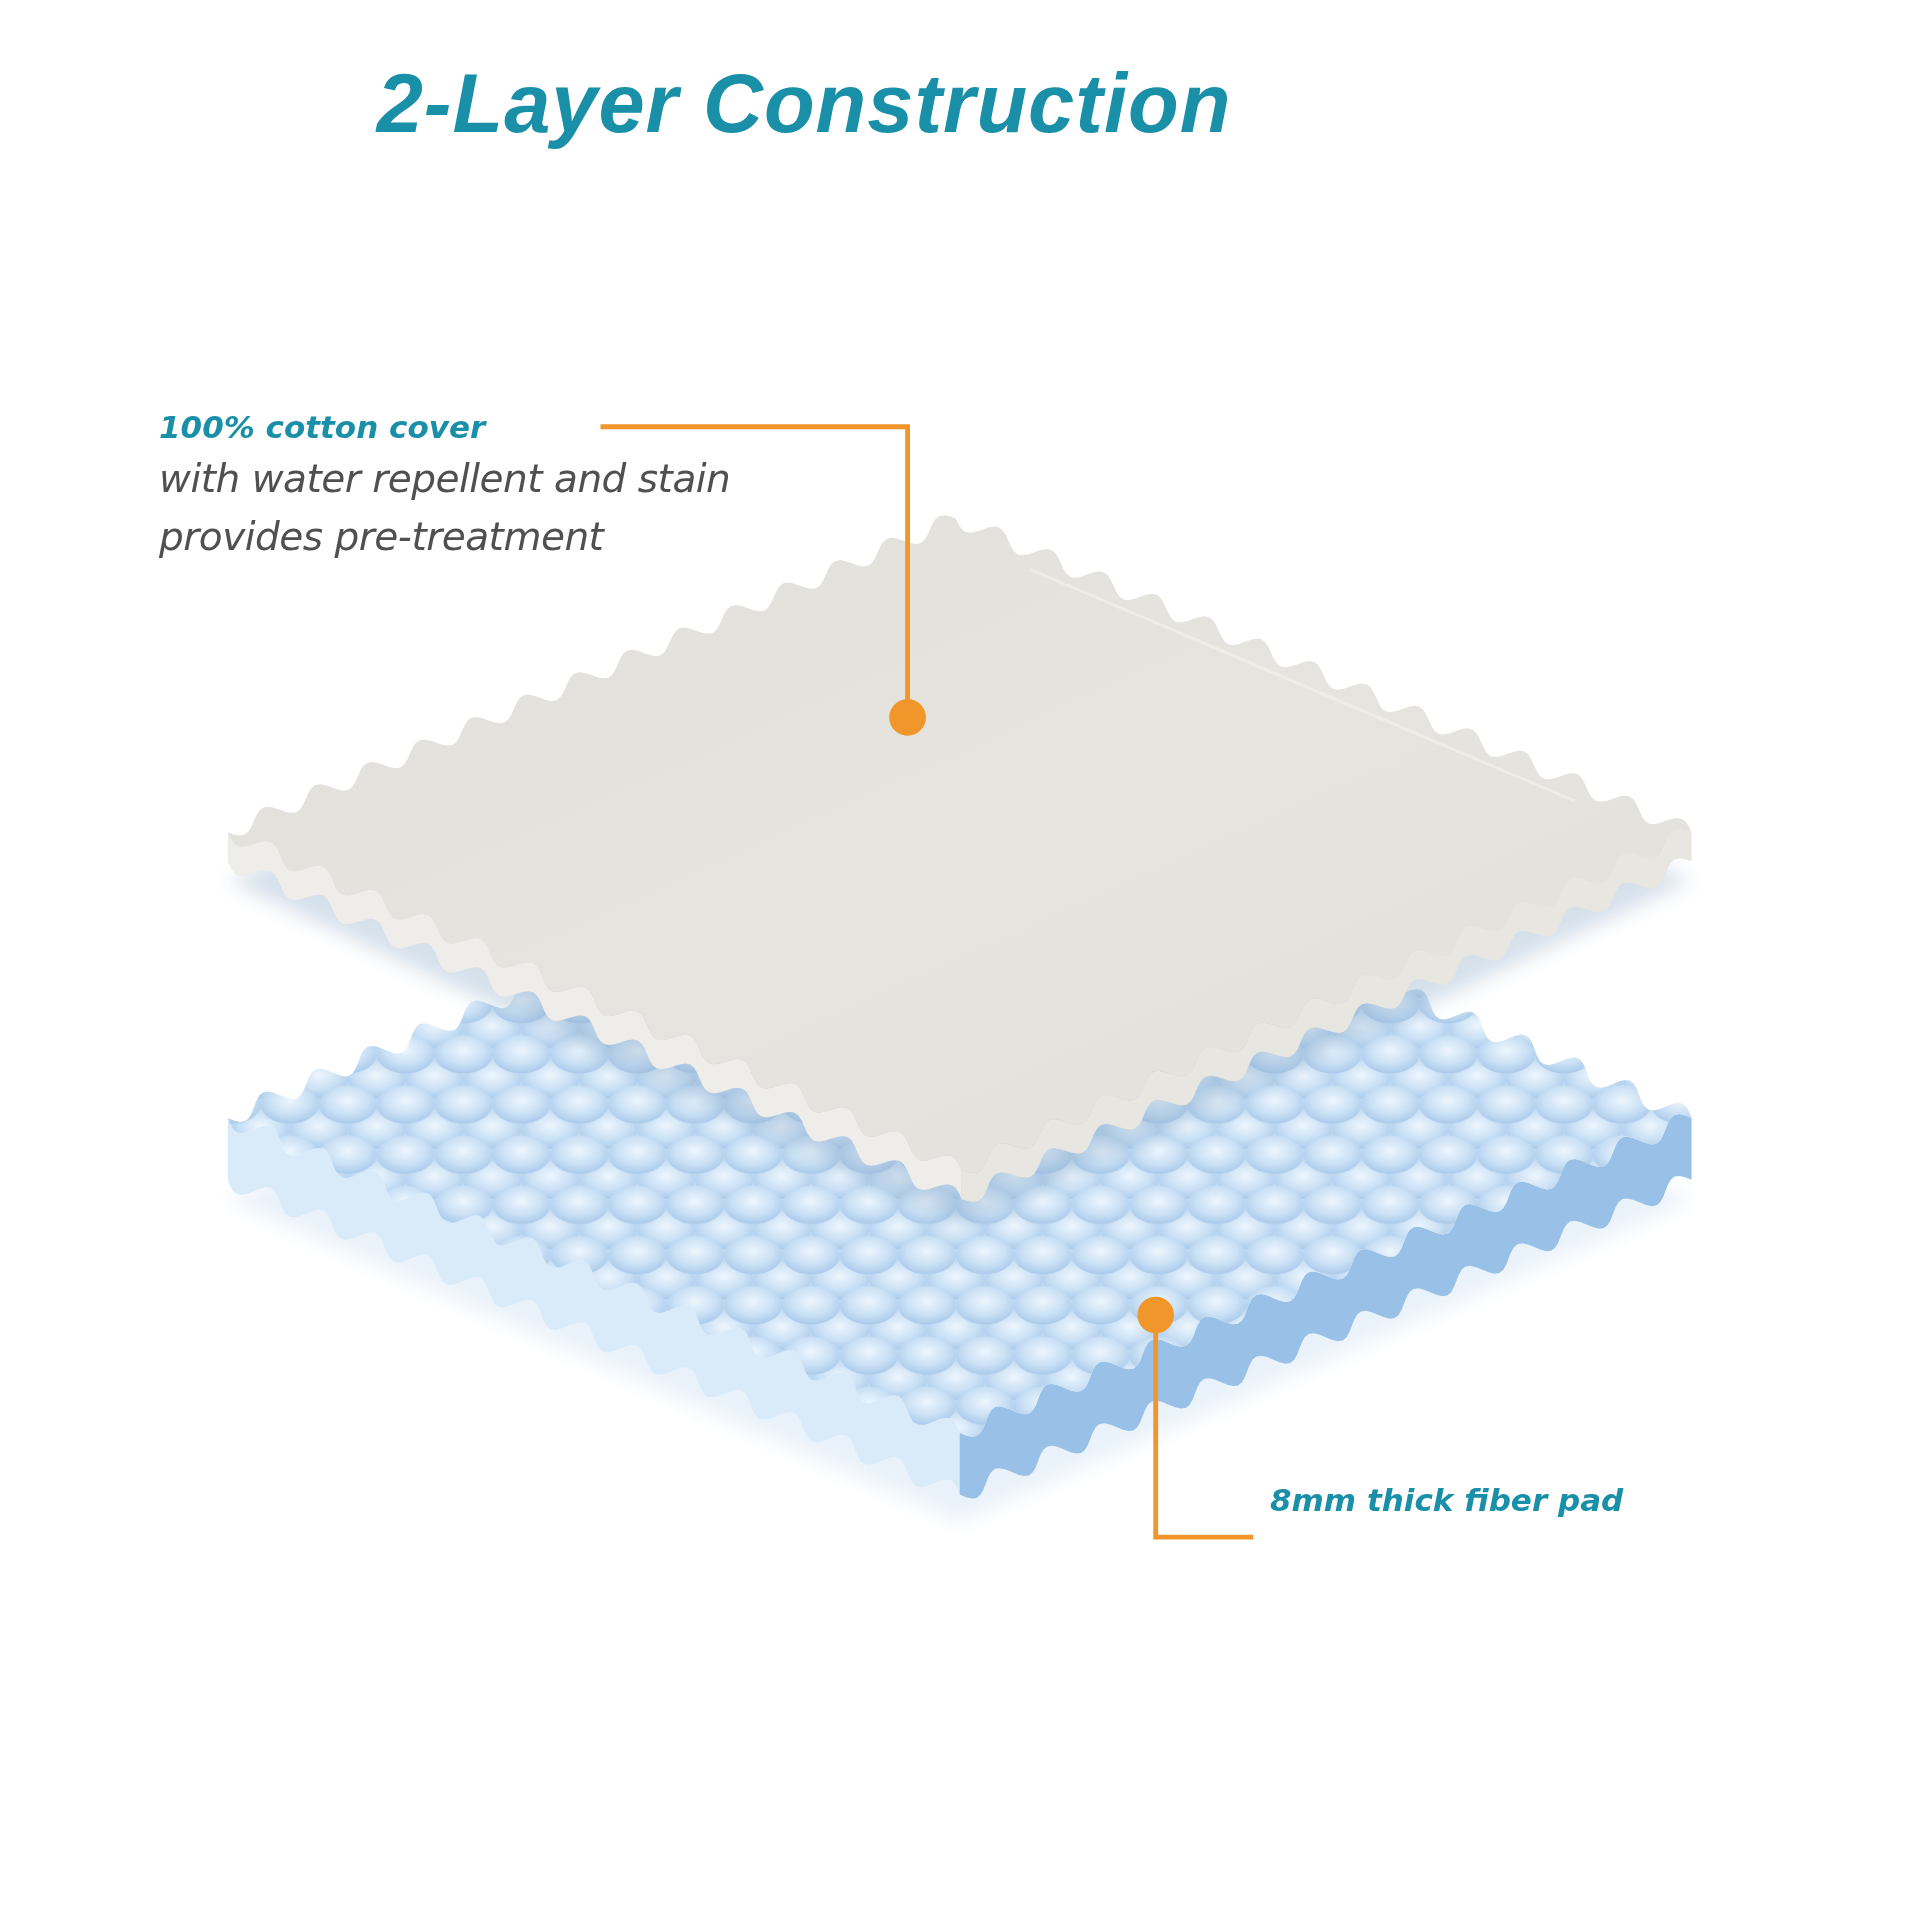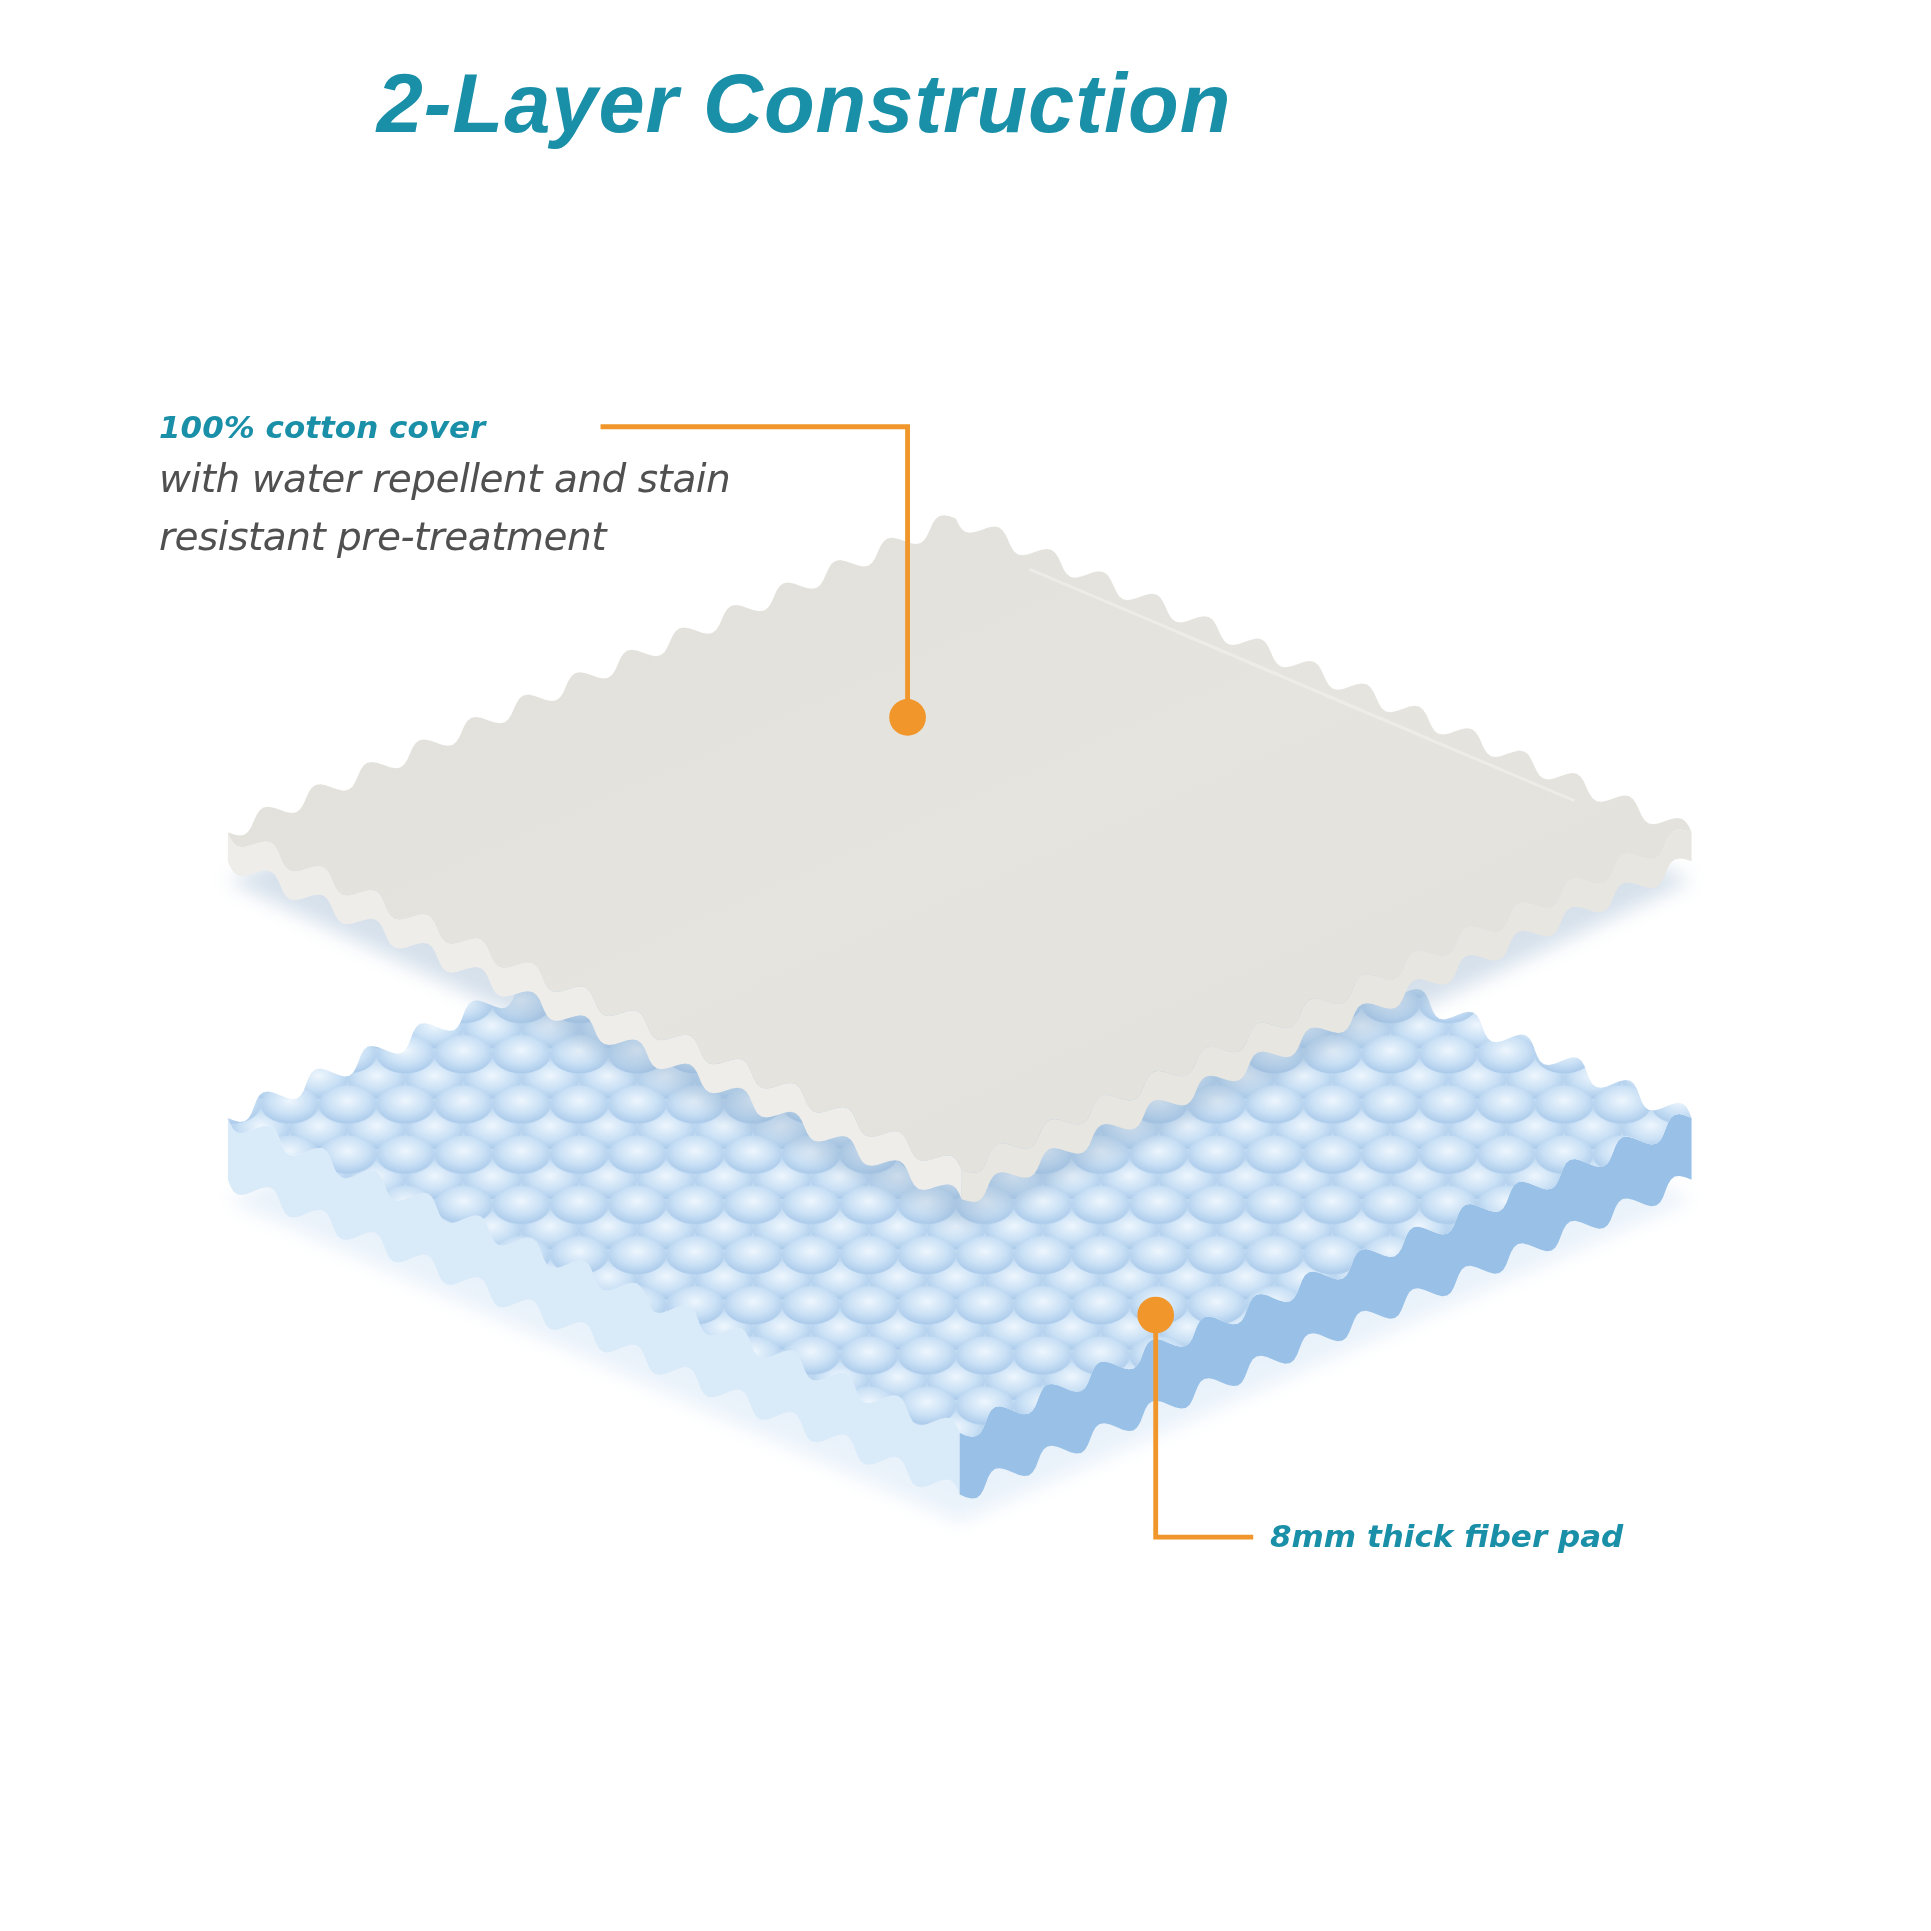--- a/index.html
+++ b/index.html
@@ -14,21 +14,21 @@
     .callout .head {
       font-family: "DejaVu Sans", sans-serif; font-weight: bold; font-style: italic;
       font-size: 31px; color: #1a8fa8; line-height: 46px; display: block; white-space: nowrap;
     }
     .callout .body {
       font-family: "DejaVu Sans", sans-serif; font-style: italic; font-weight: normal;
       font-size: 39px; color: #505050; line-height: 58px; display: block; white-space: nowrap;
       letter-spacing: -0.5px;
     }
     .callout-top { left: 159px; top: 404px; }
-    .callout-bottom { left: 1270px; top: 1513px; text-align: right; }
+    .callout-bottom { left: 1270px; top: 1477px; text-align: right; }
   </style>
 </head>
 <body>
 
 <svg class="art" viewBox="0 0 2000 2000" xmlns="http://www.w3.org/2000/svg">
   <defs>
     <radialGradient id="bubble" cx="50%" cy="40%" r="60%">
       <stop offset="0%" stop-color="#eef6fd"></stop>
       <stop offset="60%" stop-color="#c9e0f5"></stop>
       <stop offset="100%" stop-color="#a9c9ea"></stop>
@@ -74,19 +74,19 @@
   <circle id="marker-0" cx="940" cy="743" r="19" fill="#f0962a"></circle>
   <polyline id="connector-1" fill="none" stroke-width="5" points="1197,1362 1197,1592 1298,1592" stroke="#f0962a"></polyline>
   <circle id="marker-1" cx="1197" cy="1362" r="19" fill="#f0962a"></circle>
 </svg>
 
 <h1 class="title">2-Layer Construction</h1>
 
 <div class="callout callout-top">
   <span class="head">100% cotton cover</span>
   <span class="body">with water repellent and stain</span>
-  <span class="body">resistant pre-treatment</span>
+  <span class="body">provides pre-treatment</span>
 </div>
 
 <div class="callout callout-bottom">
   <span class="head">8mm thick fiber pad</span>
 </div>
 
 
 </body></html>

